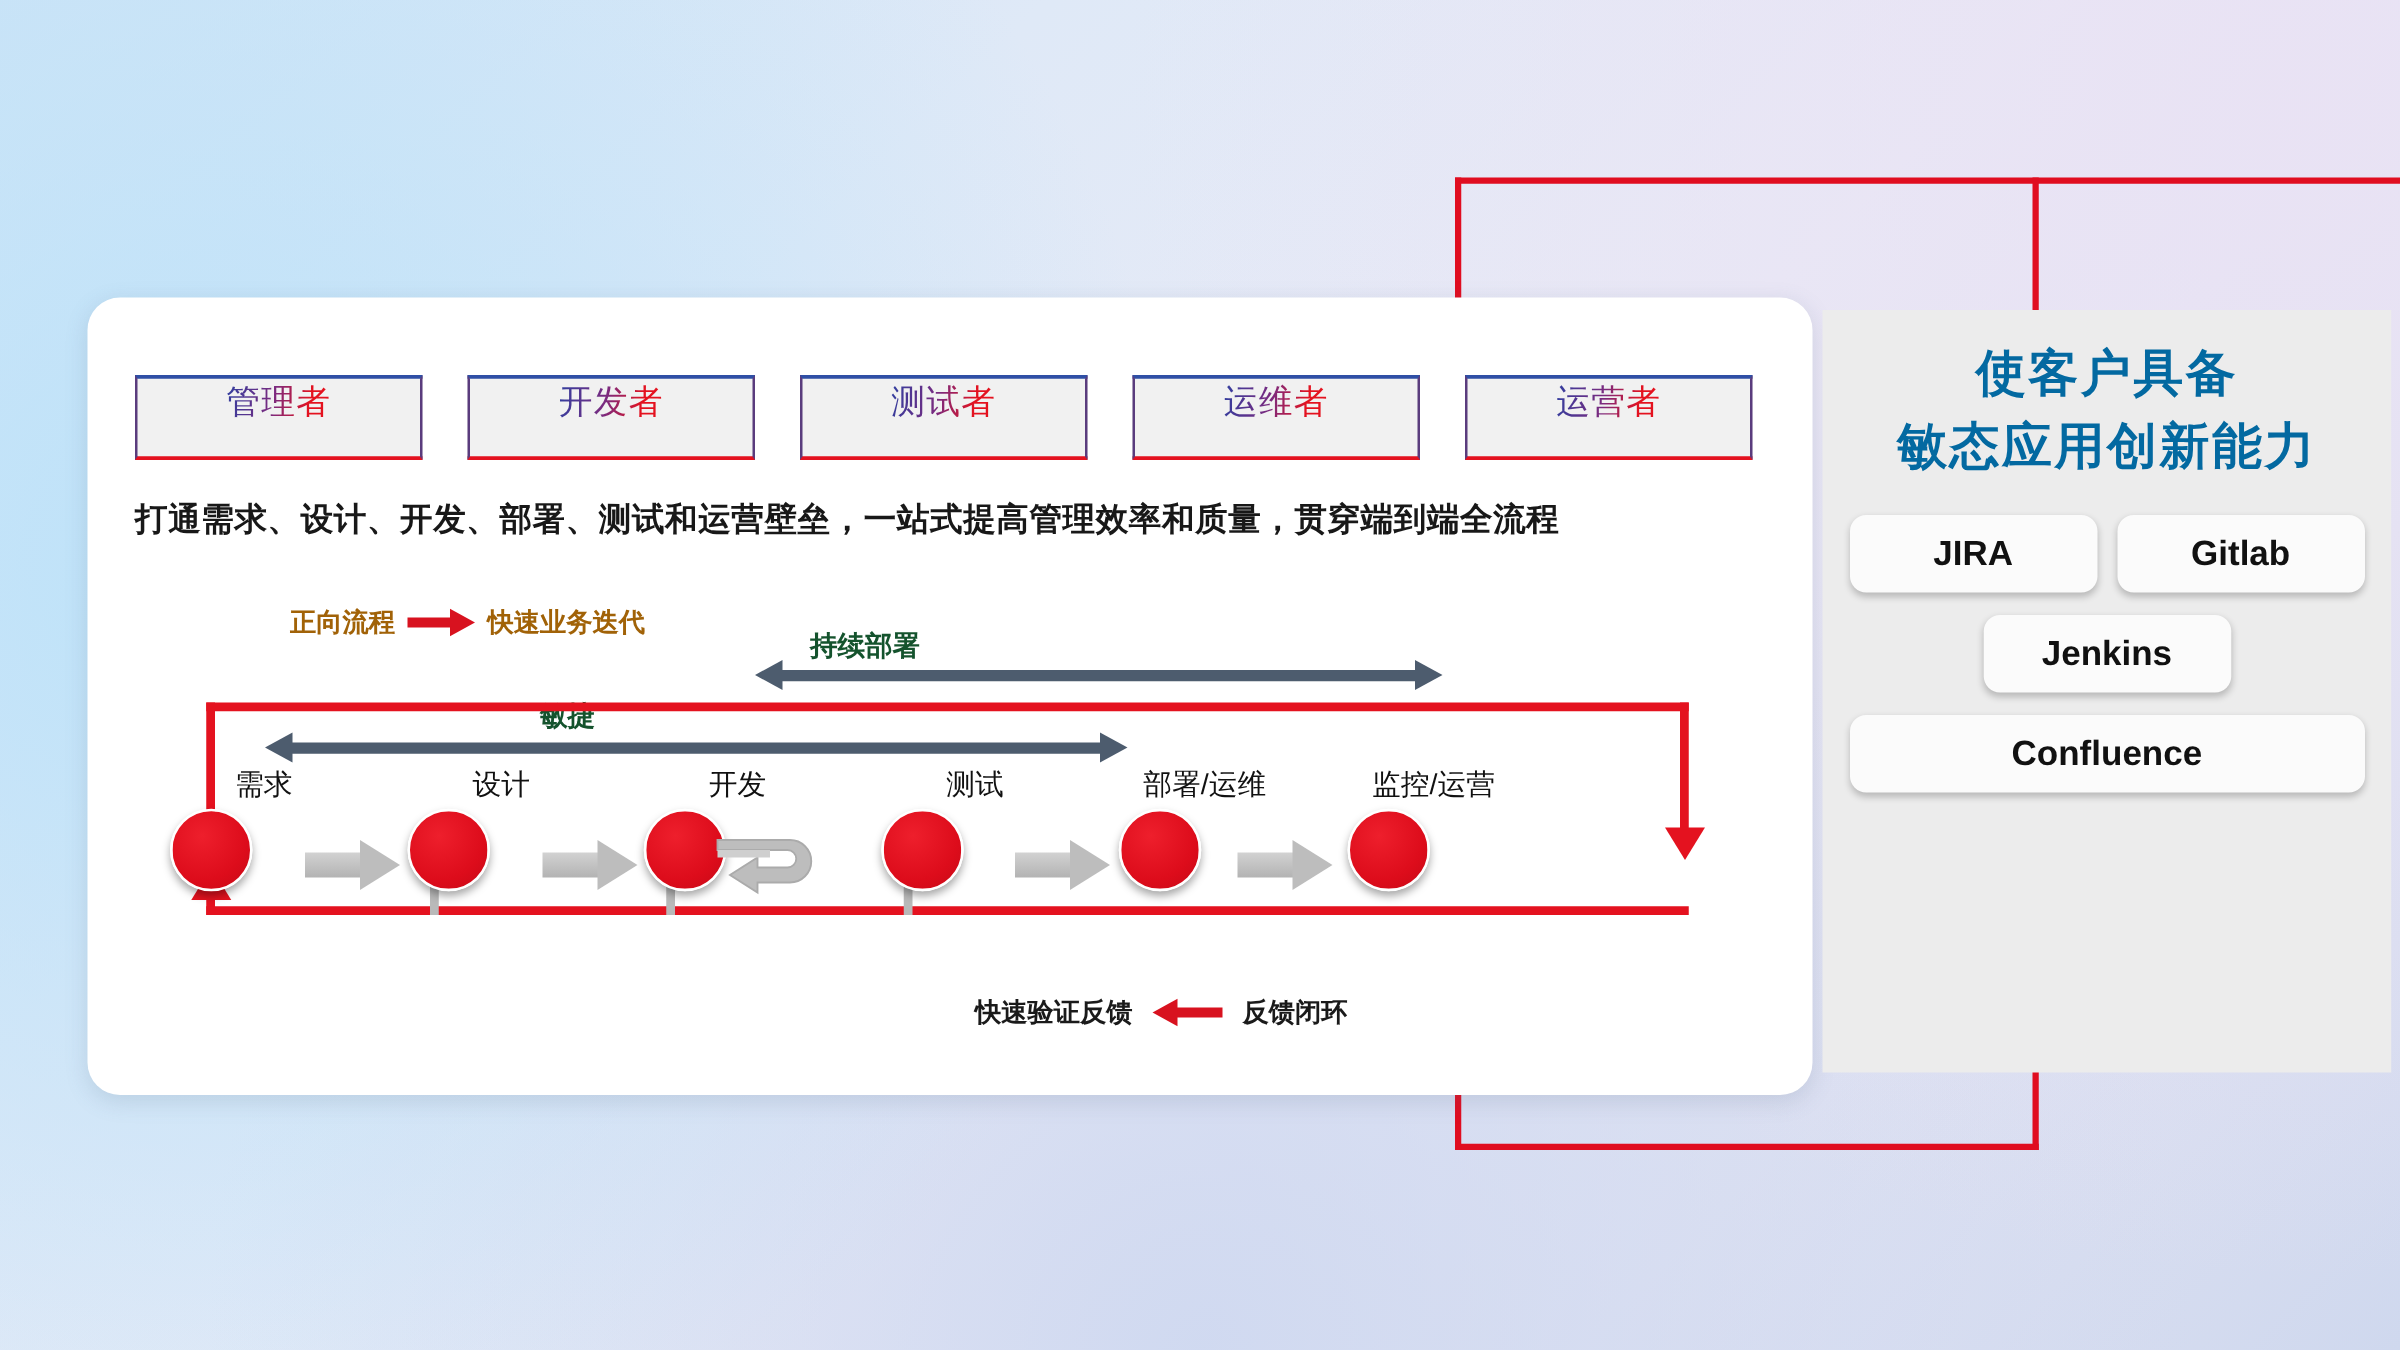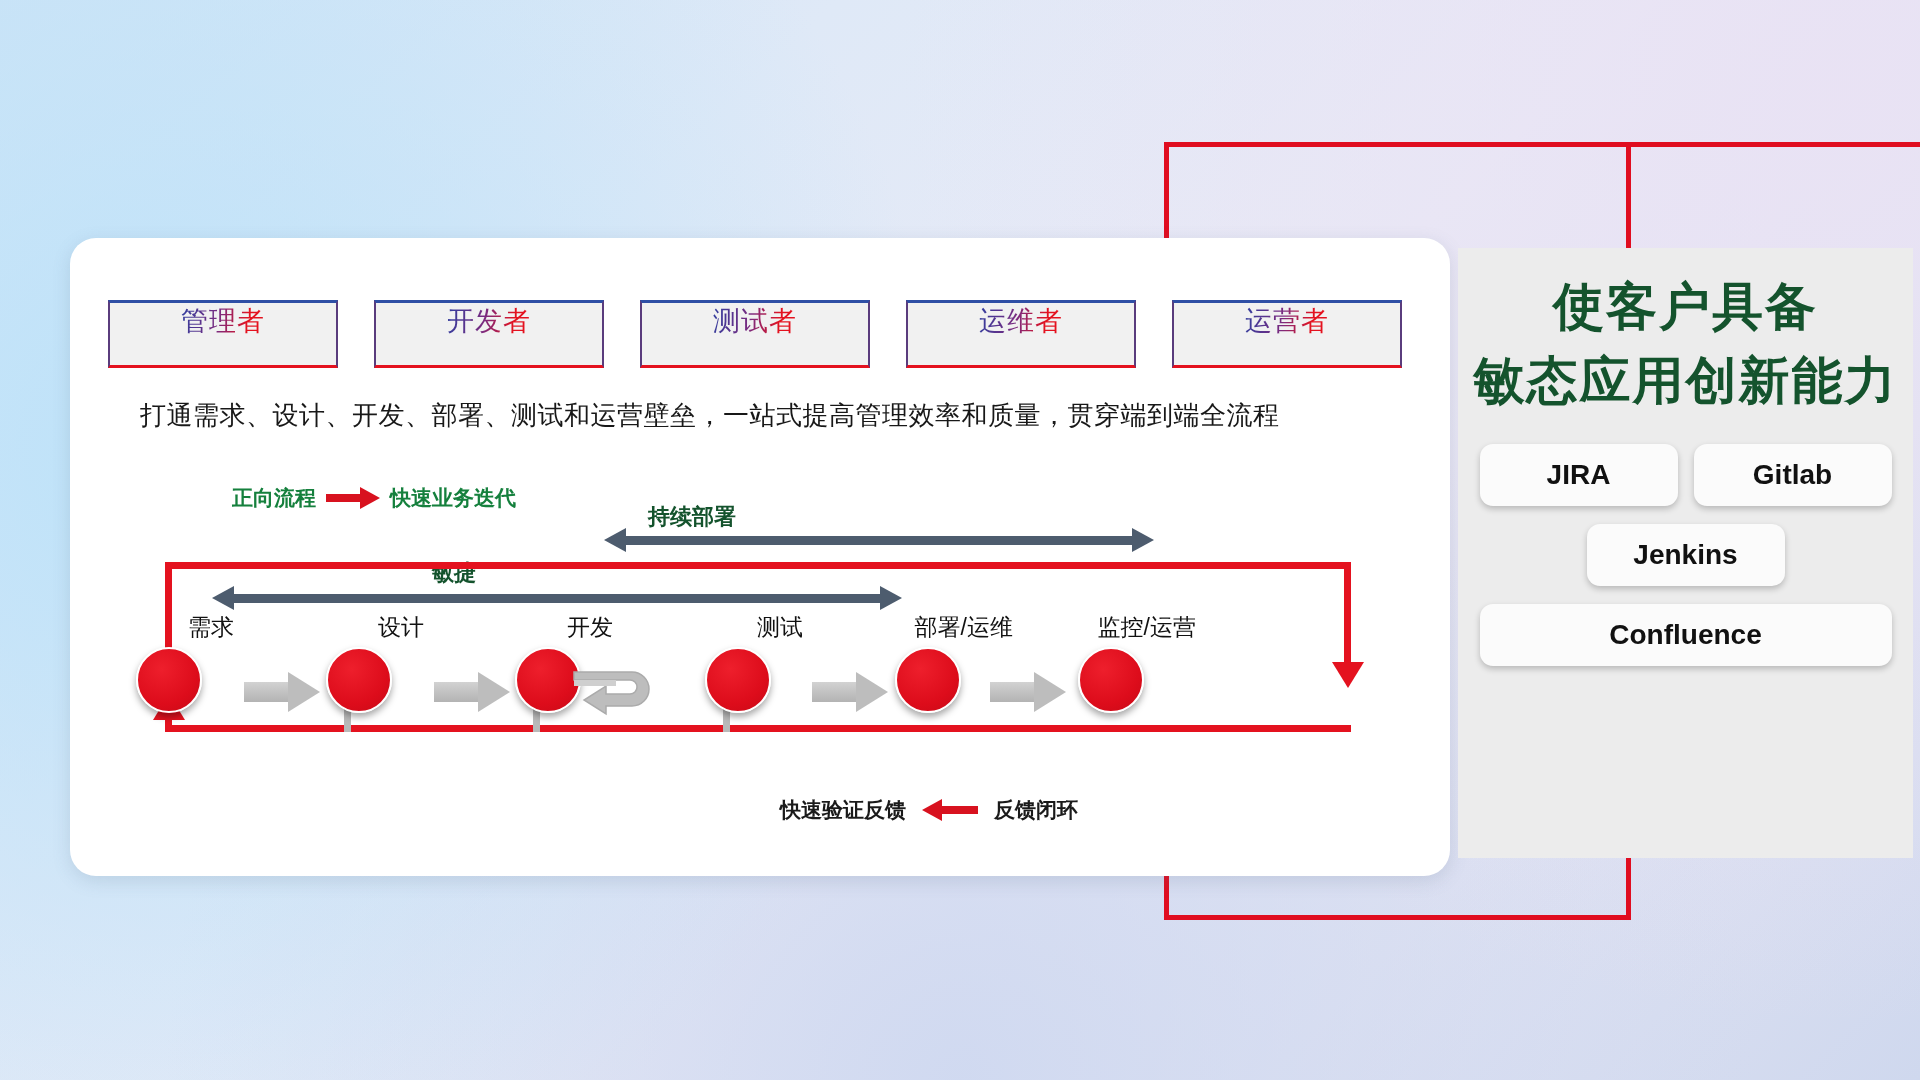--- a/index.html
+++ b/index.html
@@ -41,28 +41,27 @@
   .role-label {
     font-size:27px; font-weight:500; letter-spacing:1px;
     background:linear-gradient(100deg,#2f3fa0 0%,#7b2a7f 45%,#e4121f 78%);
     -webkit-background-clip:text; background-clip:text; color:transparent;
     -webkit-text-fill-color:transparent;
   }
 
   
   .desc {
     position:absolute; left:108px; top:398px; width:1300px;
-    font-size:26px; font-weight:normal; color:#181818; letter-spacing:.5px;
+    font-size:26px; font-weight:bold; color:#181818; letter-spacing:.5px;
     white-space:nowrap;
-    margin-left:32px;
   }
 
   
   .fwd { position:absolute; left:232px; top:484px; display:flex; align-items:center; gap:10px; }
-  .fwd-txt { font-size:21px; font-weight:bold; color:#15803d; }
+  .fwd-txt { font-size:21px; font-weight:bold; color:#a16207; }
   .fwd-arrow { width:54px; height:22px; position:relative; }
   .fwd-arrow .shaft { position:absolute; left:0; top:7px; width:38px; height:8px; background:#d8121f; }
   .fwd-arrow .head  { position:absolute; left:34px; top:0; width:0; height:0;
       border-top:11px solid transparent; border-bottom:11px solid transparent; border-left:20px solid #d8121f; }
 
   
   .slate-lbl { position:absolute; font-size:22px; font-weight:bold; color:#14532d; }
   .lbl-cd { left:648px; top:502px; }
   .lbl-agile { left:432px; top:558px; }
 
@@ -130,21 +129,21 @@
   .fb-arrow .head  { position:absolute; left:0; top:0; width:0; height:0;
       border-top:11px solid transparent; border-bottom:11px solid transparent; border-right:20px solid #d8121f; }
 
   
   .rpanel {
     position:absolute; left:1458px; top:248px; width:455px; height:610px;
     background:#ececec;
   }
   .rpanel-title { text-align:center; padding-top:22px; }
   .rtitle-line {
-    font-size:51px; font-weight:bold; color:#14532d; letter-spacing:2px; line-height:1.45;
+    font-size:40px; font-weight:bold; color:#0369a1; letter-spacing:2px; line-height:1.45;
   }
   .tools { margin-top:26px; padding:0 12px; display:flex; flex-wrap:wrap; gap:18px 16px; justify-content:center; }
   .pill {
     background:#fbfbfb; border-radius:13px; height:62px;
     display:flex; align-items:center; justify-content:center;
     font-size:28px; font-weight:bold; color:#111;
     box-shadow:0 3px 6px rgba(0,0,0,.22);
   }
   .pill.half { width:198px; }
   .pill.full { width:412px;text-align:center; }

